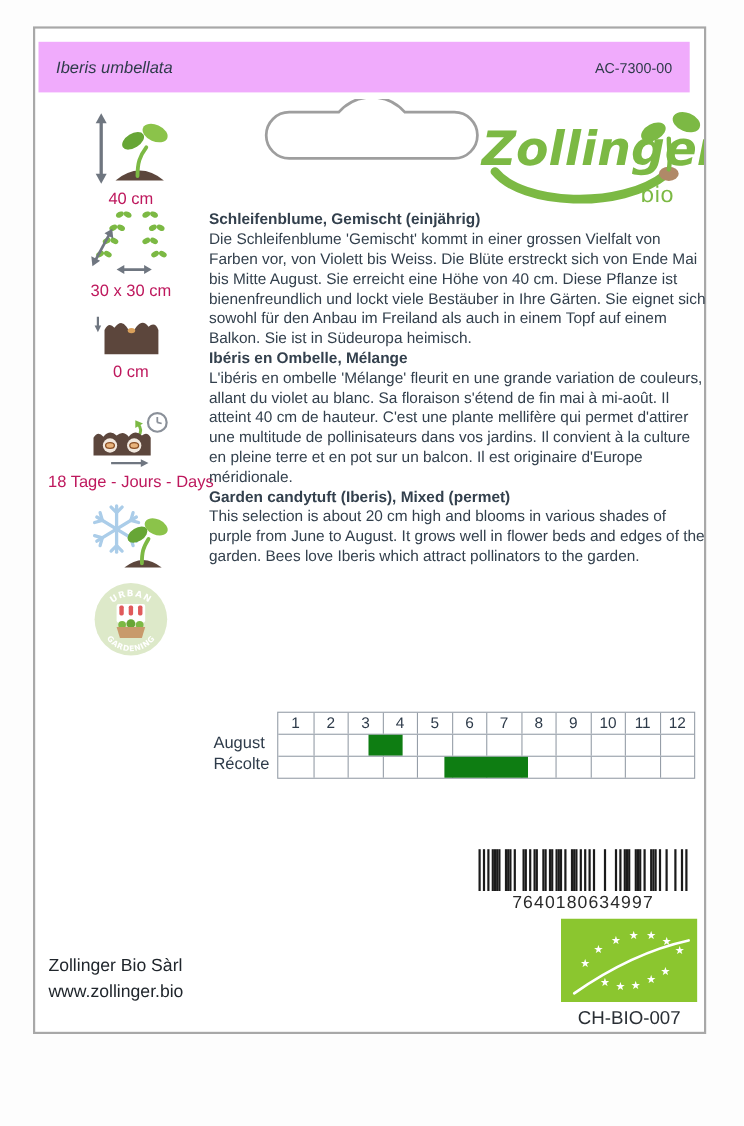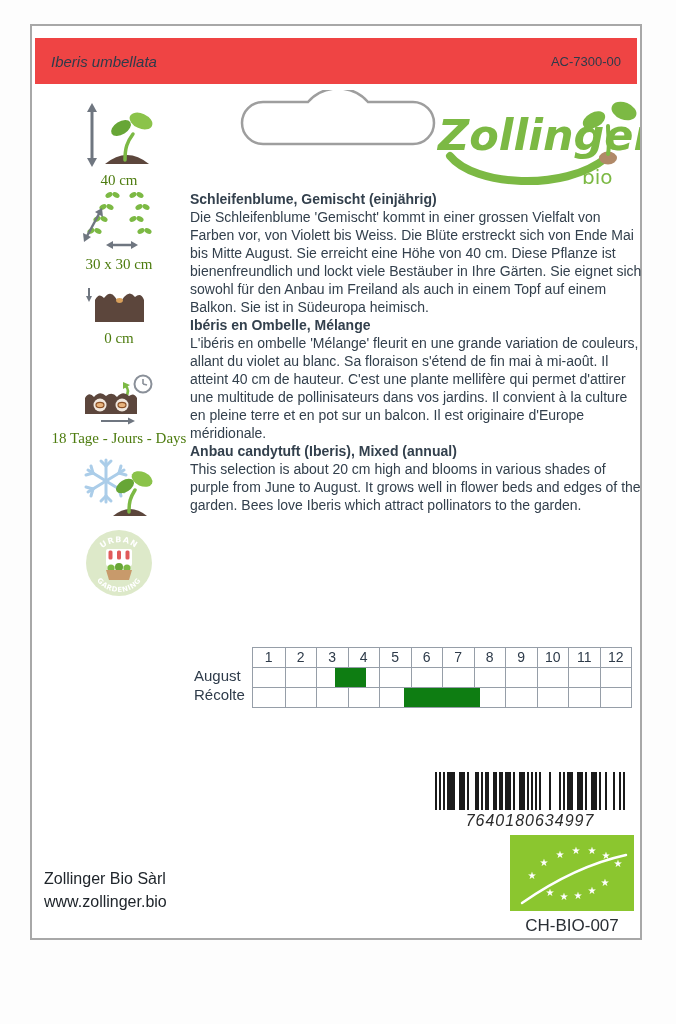--- a/index.html
+++ b/index.html
@@ -1,41 +1,41 @@
 <!DOCTYPE html>
 <html><head>
 <meta charset="utf-8">
 <style>
   html,body{margin:0;padding:0;background:#ffffff;}
   .stage{position:relative;width:676px;height:1024px;background:#fdfdfd;font-family:"Liberation Sans",sans-serif;color:#33404d;overflow:hidden;}
   .label{position:absolute;left:30px;top:24px;width:612px;height:916px;border:2px solid #a8a8a8;background:#ffffff;box-sizing:border-box;}
   
-  .green-bar{position:absolute;left:3px;right:3px;top:12px;height:46px;background:#ef4444;display:flex;align-items:center;justify-content:space-between;padding:0 16px;box-sizing:border-box;}
+  .green-bar{position:absolute;left:3px;right:13px;top:12px;height:46px;background:#f0abfc;display:flex;align-items:center;justify-content:space-between;padding:0 16px;box-sizing:border-box;}
   .latin{font-style:italic;font-size:15px;color:#2e3b4a;}
   .artcode{font-size:13px;color:#2e3b4a;}
   .euro-slot{position:absolute;left:205px;top:64px;}
   .logo{position:absolute;left:404px;top:72px;}
   
   .spec{position:absolute;left:2px;width:170px;display:flex;flex-direction:column;align-items:center;}
-  .spec .lab{margin-top:4px;font-size:15px;color:#4d7c0f;text-align:center;white-space:nowrap;font-family:Liberation Serif, serif;}
+  .spec .lab{margin-top:4px;font-size:15px;color:#be185d;text-align:center;white-space:nowrap;}
   
   .text-col{position:absolute;left:158px;top:164px;width:452px;font-size:14px;line-height:18px;color:#33404d;}
   .desc-title{font-weight:bold;}
   
   .calendar{position:absolute;left:160px;top:621px;width:445px;height:60px;}
   .cal-labels{position:absolute;left:2px;top:19px;}
   .cal-label{height:19px;line-height:19px;font-size:15px;color:#2e3b4a;}
   .cal-table{position:absolute;left:60px;top:0;width:378px;border:1px solid #969ea8;box-sizing:content-box;background:#fff;}
   .cal-row{display:grid;grid-template-columns:repeat(12,1fr);height:19px;position:relative;border-top:1px solid #969ea8;}
   .cal-row:first-child{border-top:none;}
   .cal-cell{border-left:1px solid #969ea8;text-align:center;font-size:14px;line-height:19px;color:#2e3b4a;}
   .cal-cell:first-child{border-left:none;}
   .cal-bar{position:absolute;top:0;bottom:0;}
   
-  .barcode{position:absolute;left:403px;top:746px;width:190px;font-style:italic;}
+  .barcode{position:absolute;left:403px;top:746px;width:190px;}
   .barcode-bars{display:flex;width:190px;height:38px;}
   .bc{flex:0 0 2px;height:100%;}
   .bc.on{background:#1b1b1b;}
   .barcode-num{margin-top:2px;text-align:center;font-size:16px;letter-spacing:1px;color:#2a2a2a;}
   
   .address{position:absolute;left:12px;top:841px;font-size:16px;line-height:23px;color:#20262c;}
   .eu-logo{position:absolute;left:478px;top:809px;}
   .bio-code{position:absolute;left:478px;top:890px;width:124px;text-align:center;font-size:17px;color:#2a2f35;}
 </style>
 </head>
@@ -179,21 +179,21 @@
         <circle cx="43" cy="40" r="3.5" fill="#7cb944"></circle>
         <path d="M 22 42 L 48 42 L 45 52 L 25 52 Z" fill="#c89a6b"></path>
       </svg>
     </div>
 
     <div class="text-col">
       <div class="desc-title">Schleifenblume, Gemischt (einjährig)</div>
       <div class="desc-body">Die Schleifenblume 'Gemischt' kommt in einer grossen Vielfalt von Farben vor, von Violett bis Weiss. Die Blüte erstreckt sich von Ende Mai bis Mitte August. Sie erreicht eine Höhe von 40 cm. Diese Pflanze ist bienenfreundlich und lockt viele Bestäuber in Ihre Gärten. Sie eignet sich sowohl für den Anbau im Freiland als auch in einem Topf auf einem Balkon. Sie ist in Südeuropa heimisch.</div>
       <div class="desc-title">Ibéris en Ombelle, Mélange</div>
       <div class="desc-body">L'ibéris en ombelle 'Mélange' fleurit en une grande variation de couleurs, allant du violet au blanc. Sa floraison s'étend de fin mai à mi-août. Il atteint 40 cm de hauteur. C'est une plante mellifère qui permet d'attirer une multitude de pollinisateurs dans vos jardins. Il convient à la culture en pleine terre et en pot sur un balcon. Il est originaire d'Europe méridionale.</div>
-      <div class="desc-title">Anbau candytuft (Iberis), Mixed (annual)</div>
+      <div class="desc-title">Garden candytuft (Iberis), Mixed (permet)</div>
       <div class="desc-body">This selection is about 20 cm high and blooms in various shades of purple from June to August. It grows well in flower beds and edges of the garden. Bees love Iberis which attract pollinators to the garden.</div>
     </div>
 
     <div class="calendar">
       <div class="cal-labels">
         <div class="cal-label">August</div>
         <div class="cal-label">Récolte</div>
       </div>
       <div class="cal-table">
         <div class="cal-row">

